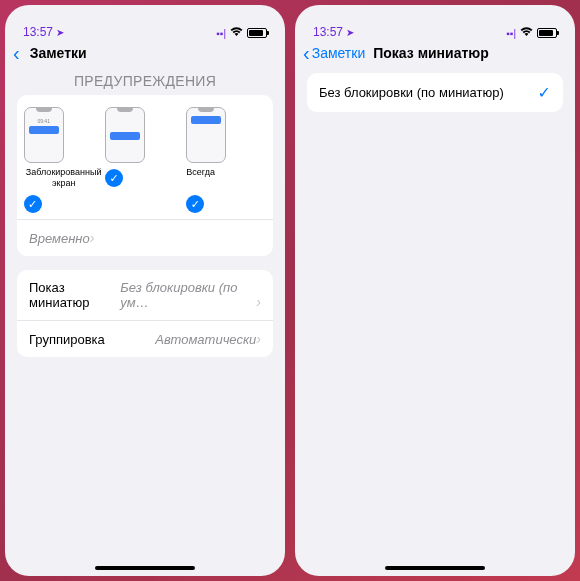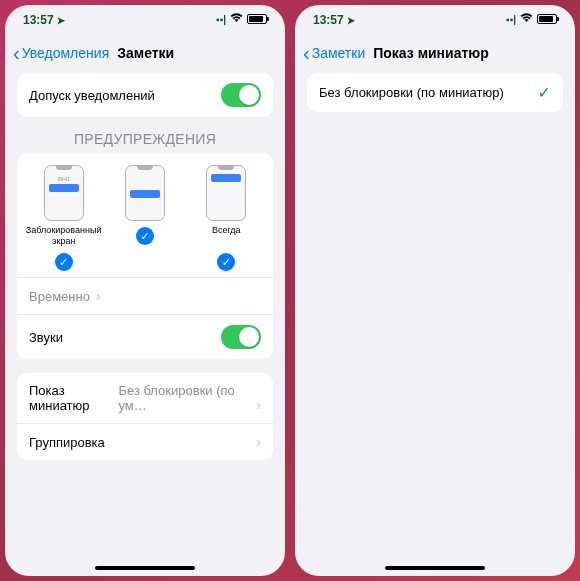--- a/index.html
+++ b/index.html
@@ -19,26 +19,26 @@
     background: #f2f2f6;
     border-radius: 24px;
     overflow: hidden;
     position: relative;
     display: flex;
     flex-direction: column;
   }
   .statusbar {
     height: 34px;
     display: flex;
-    align-items: flex-start;
+    align-items: flex-end;
     justify-content: space-between;
     padding: 8px 18px 0;
     font-size: 12px;
-    font-weight: 700;
-    color: #14532d;
+    font-weight: 400;
+    color: #6d28d9;
   }
   .status-left { display: flex; align-items: center; gap: 3px; }
   .status-right { display: flex; align-items: center; gap: 4px; }
   .loc-icon { font-size: 10px; }
   .signal-icon, .wifi-icon { font-size: 10px; }
   .battery-icon {
     width: 20px; height: 10px; border: 1px solid #000; border-radius: 2px;
     position: relative;
   }
   .battery-icon::after {
@@ -68,21 +68,21 @@
     margin-bottom: 14px;
   }
   .row {
     display: flex; align-items: center; justify-content: space-between;
     padding: 10px 12px;
     font-size: 13px;
     color: #000;
     border-bottom: 0.5px solid #e5e5ea;
   }
   .card .row:last-child { border-bottom: none; }
-  .row .right { display: flex; align-items: flex-end; gap: 6px; color: #8e8e93; }
+  .row .right { display: flex; align-items: flex-end; color: #8e8e93; font-style: italic; }
   .chevron { color: #c7c7cc; font-size: 14px; }
 
   .section-header {
     font-size: 14px;
     color: #8a8a8e;
     letter-spacing: 0.3px;
     text-transform: uppercase;
     padding: 0 12px 6px;
     text-align: center;
   }
@@ -93,21 +93,21 @@
   }
   .toggle::after {
     content:""; position:absolute; right:2px; top:2px; width:20px; height:20px;
     background:#fff; border-radius:50%; box-shadow: 0 1px 2px rgba(0,0,0,0.2);
   }
 
   .alerts-grid {
     display: flex; justify-content: space-around; padding: 12px 6px 6px;
     border-bottom: 0.5px solid #e5e5ea;
   }
-  .alert-opt { display:flex; flex-direction:column; align-items:center; font-size:9px; color:#000; width: 80px;}
+  .alert-opt { display:flex; flex-direction:column; align-items:flex-start; font-size:9px; color:#000; width: 80px;}
   .alert-opt .label { margin-top: 4px; text-align: center; line-height: 1.2; min-height: 22px;}
   .device {
     width: 40px; height: 56px; border: 1.5px solid #b0b0b5; border-radius: 7px;
     background: #f7f7fa; position: relative; overflow: hidden;
   }
   .device.notch::before {
     content:""; position:absolute; top:0; left:50%; transform:translateX(-50%);
     width: 16px; height: 4px; background:#b0b0b5; border-radius: 0 0 4px 4px;
   }
   .device .timebar { position:absolute; top:10px; left:50%; transform:translateX(-50%); font-size:5px; color:#888;}
@@ -145,32 +145,25 @@
       </span>
       <span class="battery-icon">
           <span class="battery-fill"></span>
         </span>
     </div>
   </div>
 
   <div class="navbar">
     <div class="back">
       <span class="back-chevron">‹</span>
-      <span>Уведомления</span>
     </div>
     <div class="navtitle">Заметки</div>
   </div>
 
   <div class="content">
-    <div class="card">
-      <div class="row">
-        <span>Допуск уведомлений</span>
-        <div class="toggle"></div>
-      </div>
-    </div>
 
     <div class="section-header">ПРЕДУПРЕЖДЕНИЯ</div>
     <div class="card">
       <div class="alerts-grid">
         <div class="alert-opt">
           <div class="device notch">
             <div class="timebar">09:41</div>
             <div class="blue1"></div>
           </div>
           <div class="label">Заблокированный экран</div>
@@ -189,37 +182,34 @@
           <div class="label">Всегда</div>
           <div class="check-round">✓</div>
         </div>
       </div>
       <div class="row">
         <div class="right">
           <span>Временно</span>
           <span class="chevron">›</span>
         </div>
       </div>
-      <div class="row">
-        <span>Звуки</span>
-        <div class="toggle"></div>
-      </div>
     </div>
 
     <div class="card">
       <div class="row">
         <span>Показ миниатюр</span>
         <div class="right">
           <span>Без блокировки (по ум…</span>
           <span class="chevron">›</span>
         </div>
       </div>
       <div class="row">
         <span>Группировка</span>
         <div class="right">
+          <span>Автоматически</span>
           <span class="chevron">›</span>
         </div>
       </div>
     </div>
   </div>
   <div class="home-indicator"></div>
 </div>
 
 <div class="phone">
   <div class="statusbar">

